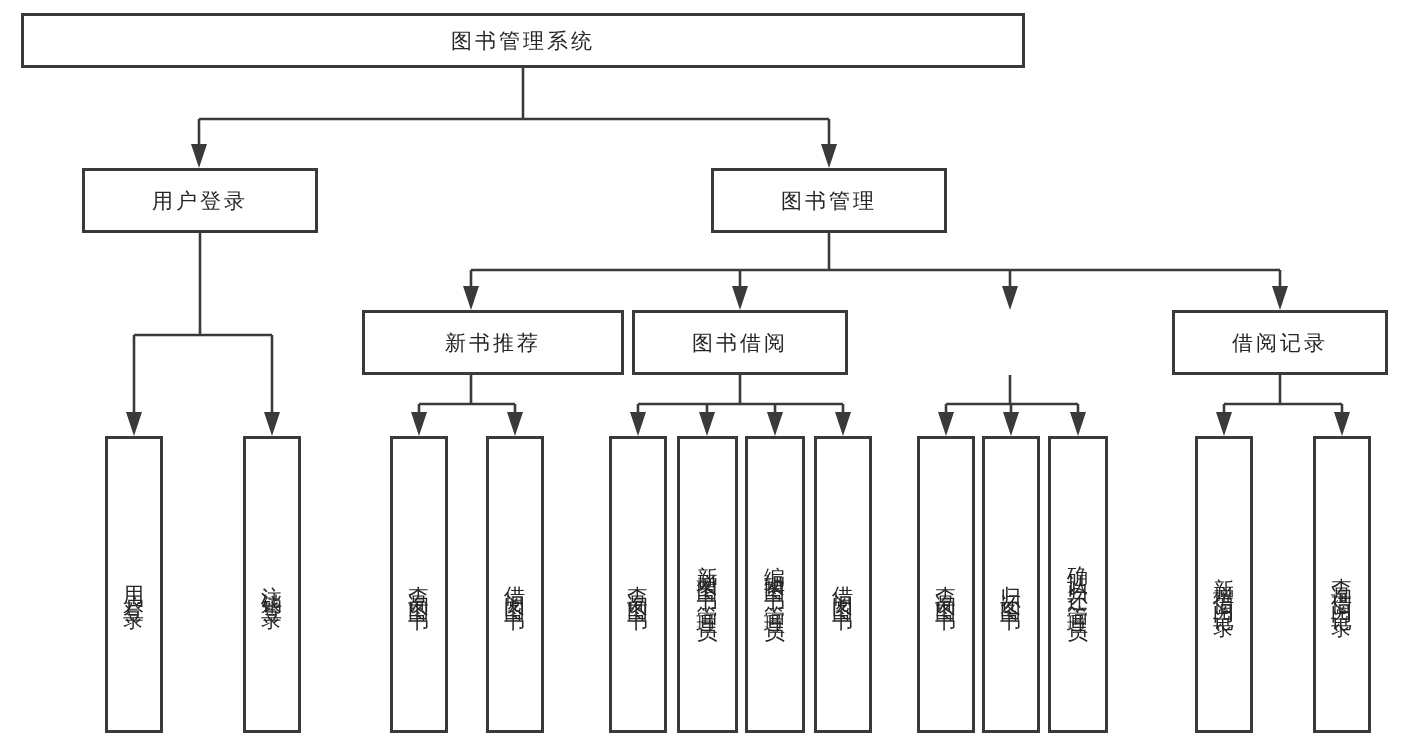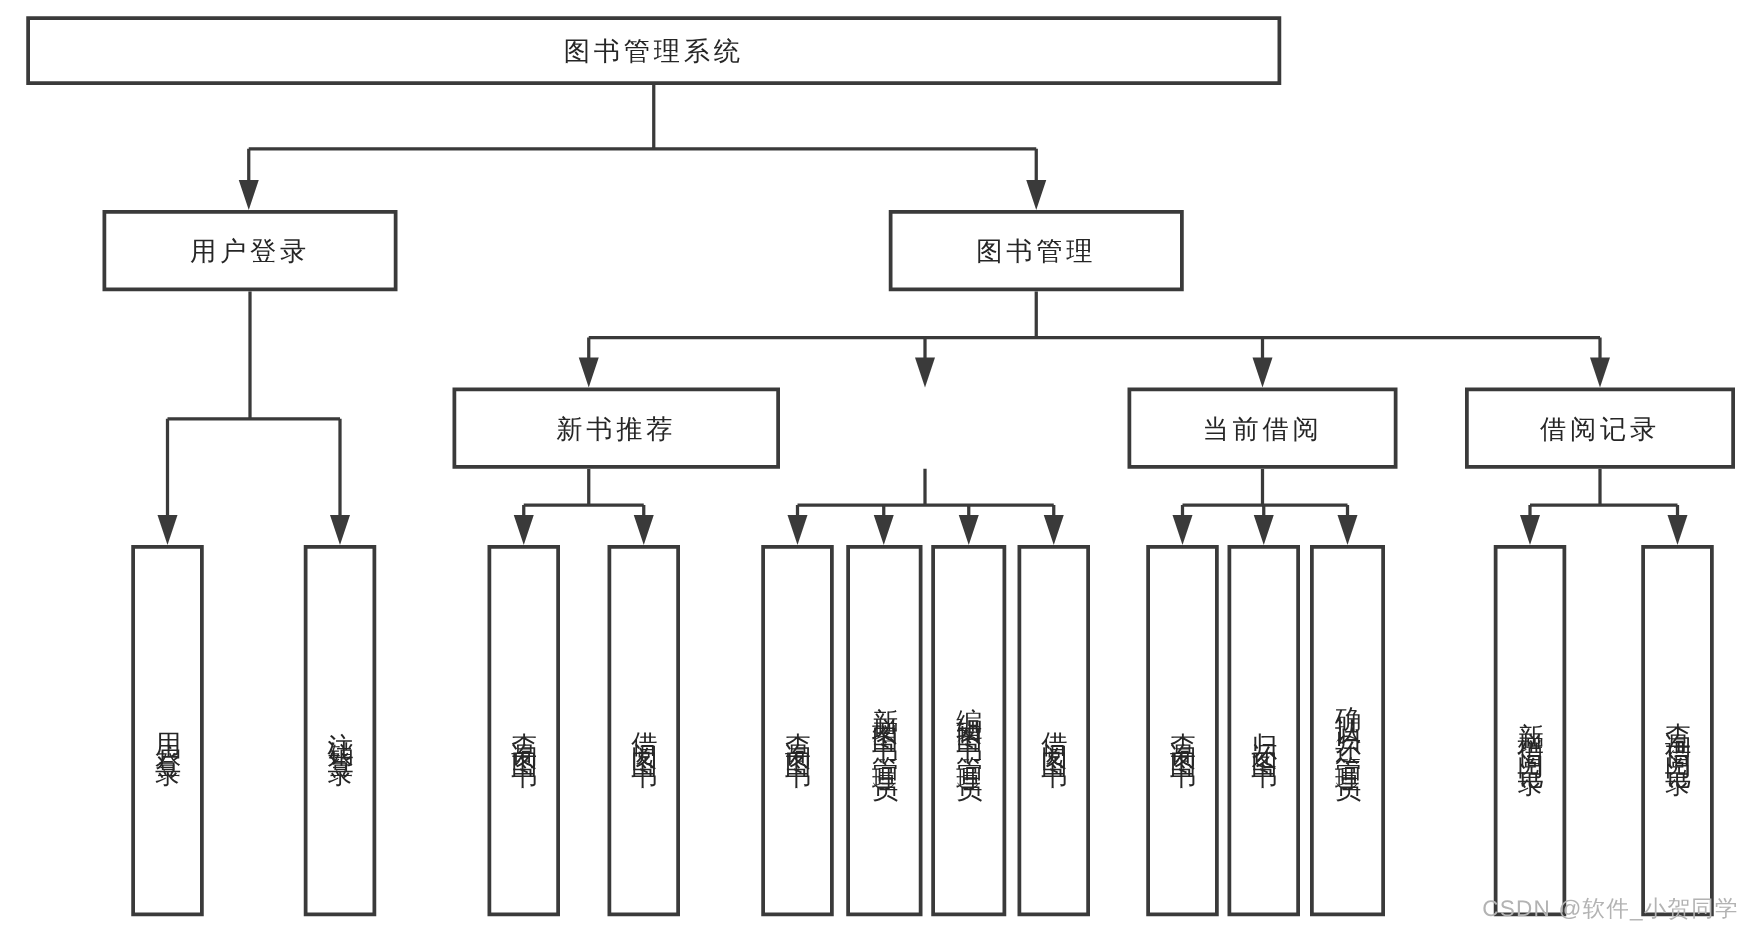--- a/index.html
+++ b/index.html
@@ -119,22 +119,22 @@
   <div class="box" style="left:82px; top:168px; width:236px; height:65px;">
     <span class="hlabel">用户登录</span>
   </div>
   <div class="box" style="left:711px; top:168px; width:236px; height:65px;align-items:center;">
     <span class="hlabel">图书管理</span>
   </div>
 
   <div class="box" style="left:362px; top:310px; width:262px; height:65px;">
     <span class="hlabel">新书推荐</span>
   </div>
-  <div class="box" style="left:902px; top:310px; width:216px; height:65px;">
-    <span class="hlabel">当前借阅</span>
+  <div class="box" style="left:632px; top:310px; width:216px; height:65px;">
+    <span class="hlabel">图书借阅</span>
   </div>
   <div class="box" style="left:1172px; top:310px; width:216px; height:65px;">
     <span class="hlabel">借阅记录</span>
   </div>
 
   <div class="box leaf" style="left:105px; top:436px; width:58px; height:297px;">
     <span class="vlabel">用户登录</span>
   </div>
   <div class="box leaf" style="left:243px; top:436px; width:58px; height:297px;">
     <span class="vlabel">注销登录</span>
@@ -170,15 +170,14 @@
     <span class="vlabel">确认归还（管理员）</span>
   </div>
 
   <div class="box leaf" style="left:1195px; top:436px; width:58px; height:297px;">
     <span class="vlabel">新增借阅记录</span>
   </div>
   <div class="box leaf" style="left:1313px; top:436px; width:58px; height:297px;">
     <span class="vlabel">查询借阅记录</span>
   </div>
 
-  <div class="watermark">CSDN @软件_小贺同学</div>
 
 </div>
 
 </body></html>

